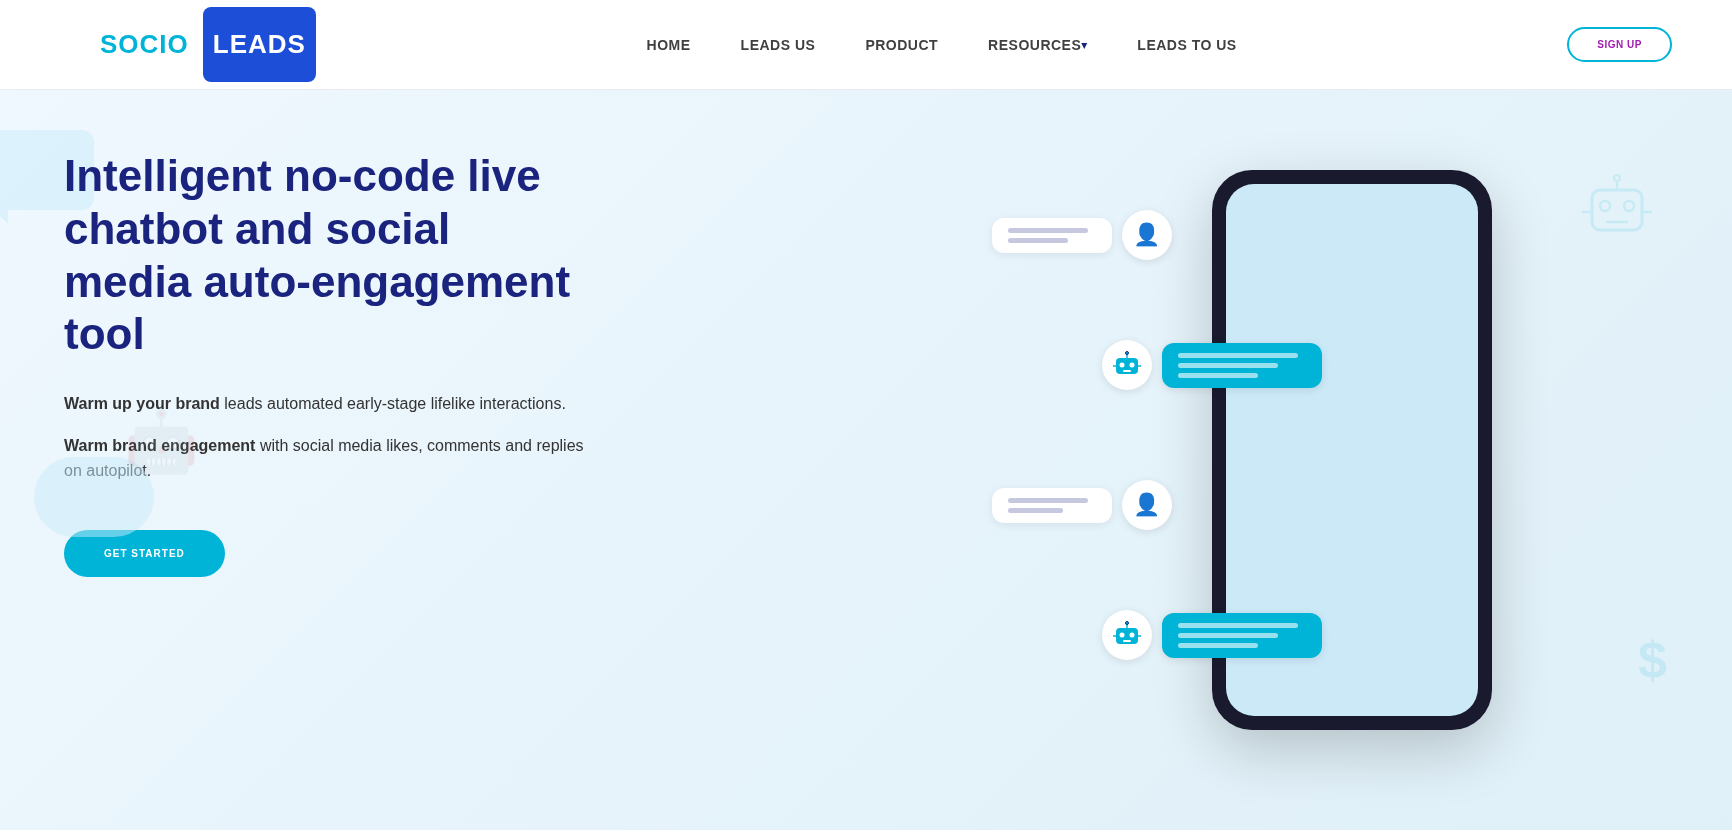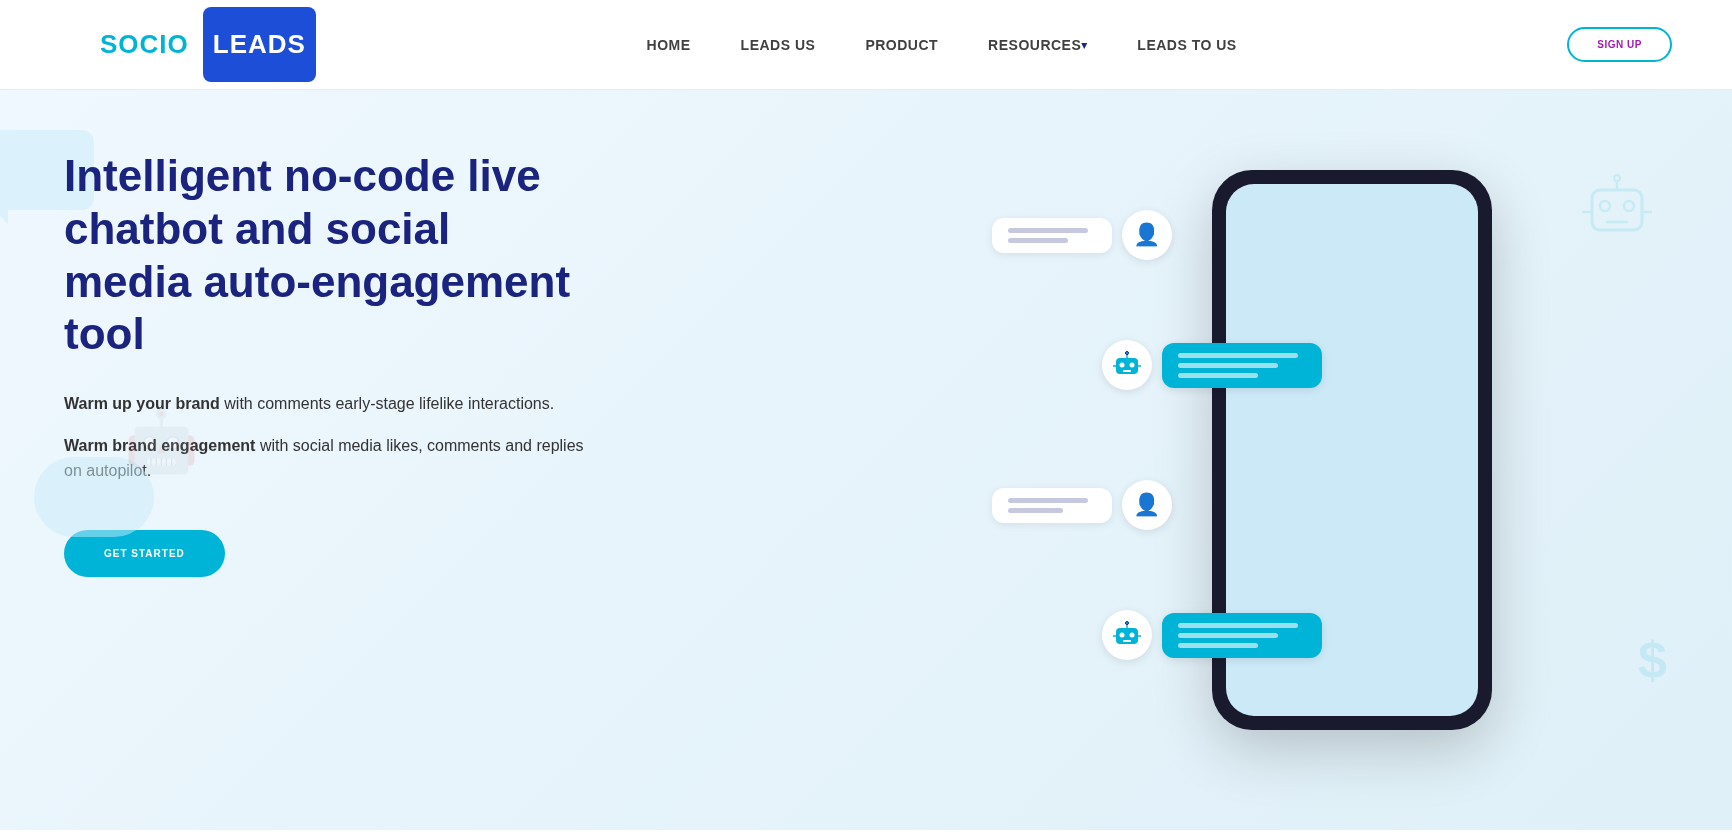--- a/index.html
+++ b/index.html
@@ -348,21 +348,21 @@
       <div class="deco-lines">
         <div class="deco-line"></div>
         <div class="deco-line"></div>
         <div class="deco-line"></div>
       </div>
     </div>
 
     <h1 class="hero-title">Intelligent no-code live chatbot and social media auto-engagement tool</h1>
 
     <p class="hero-desc">
-      <strong>Warm up your brand</strong><span> with comments early-stage lifelike interactions.</span>
+      <strong>Warm up your brand</strong><span> leads automated early-stage lifelike interactions.</span>
     </p>
     <p class="hero-desc">
       <strong>Warm brand engagement</strong><span> with social media likes, comments and replies on autopilot.</span>
     </p>
 
     <button class="get-started-btn">GET STARTED</button>
 
     
     <div class="deco-circle-left"></div>
     

